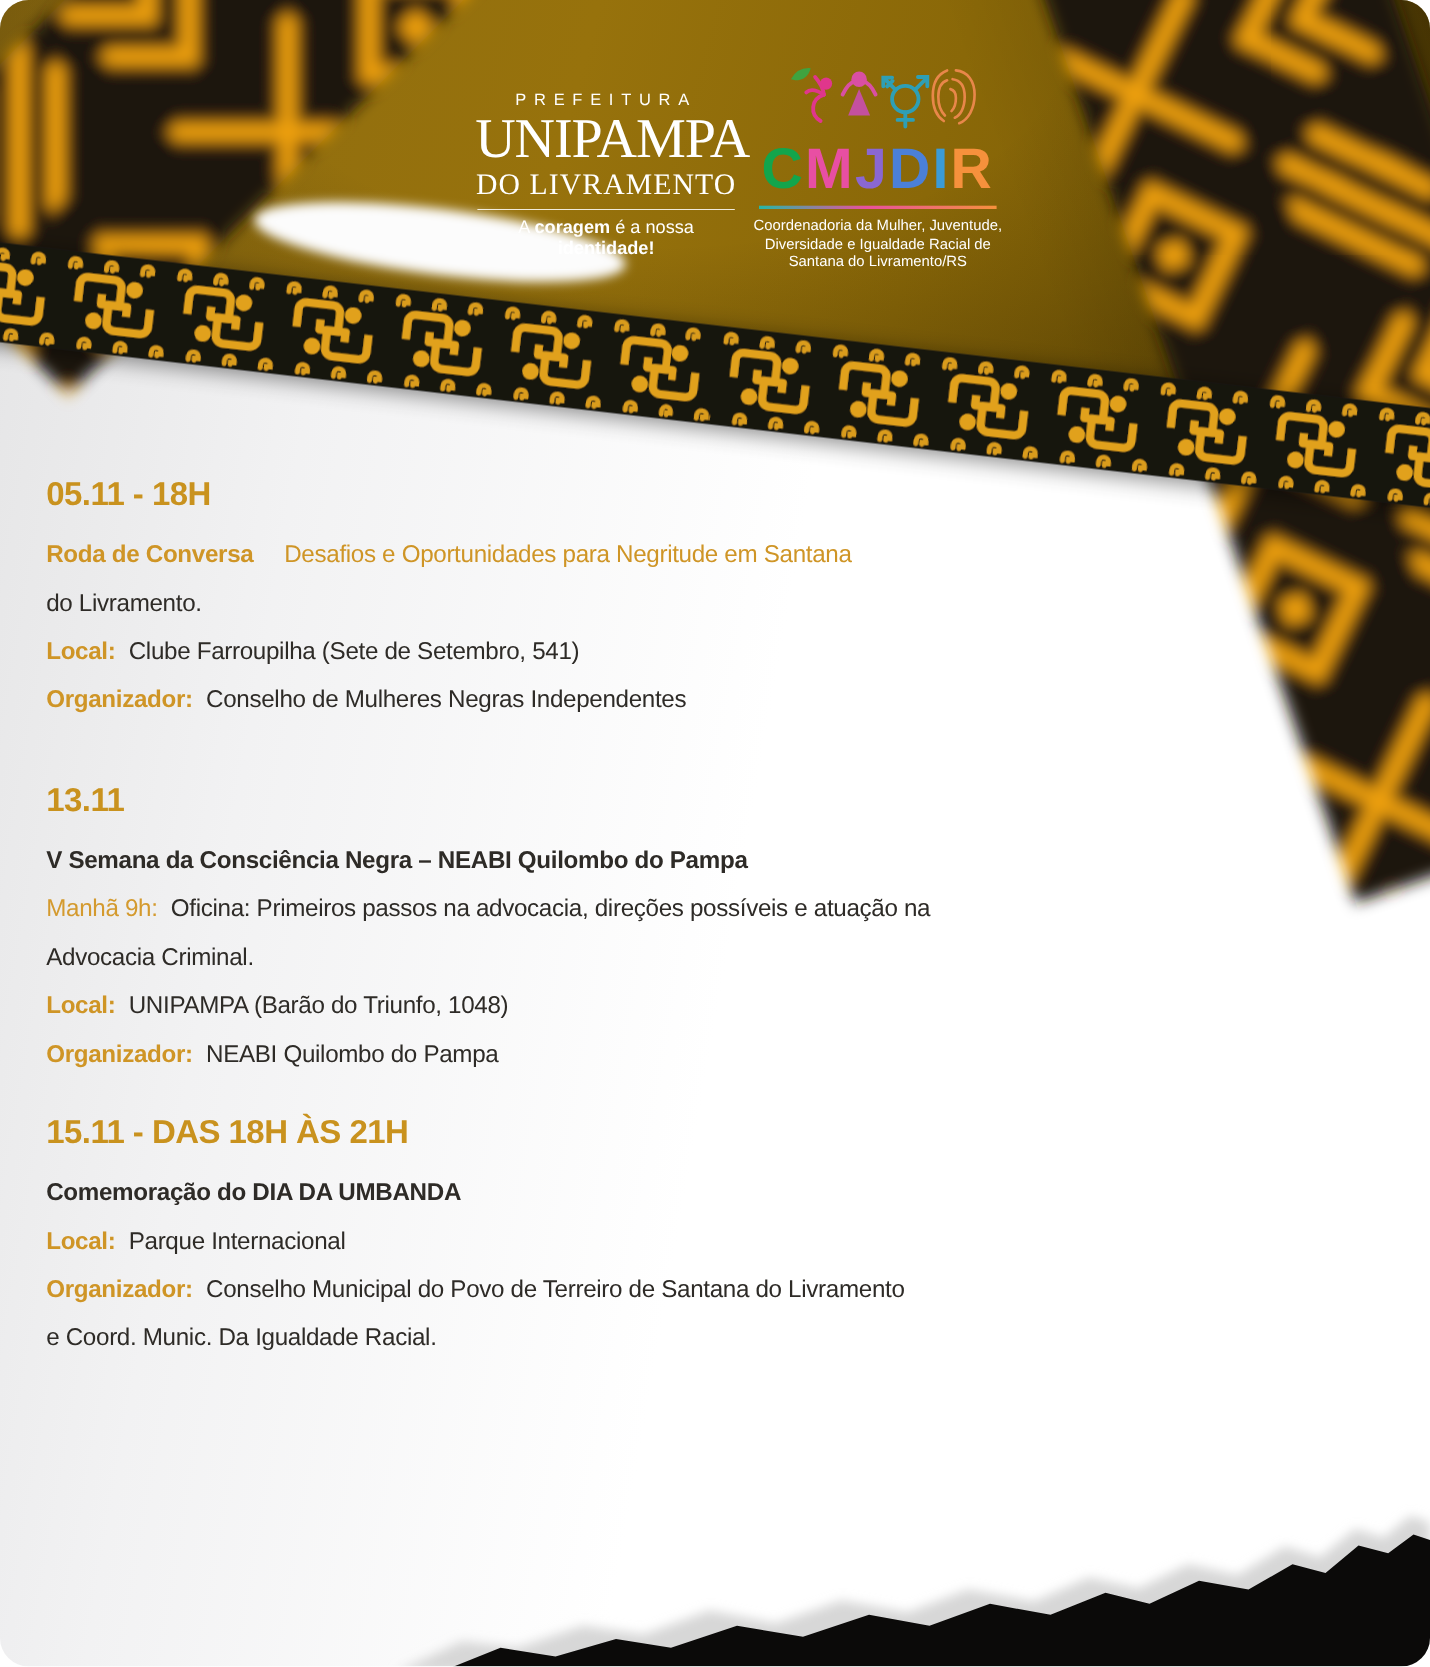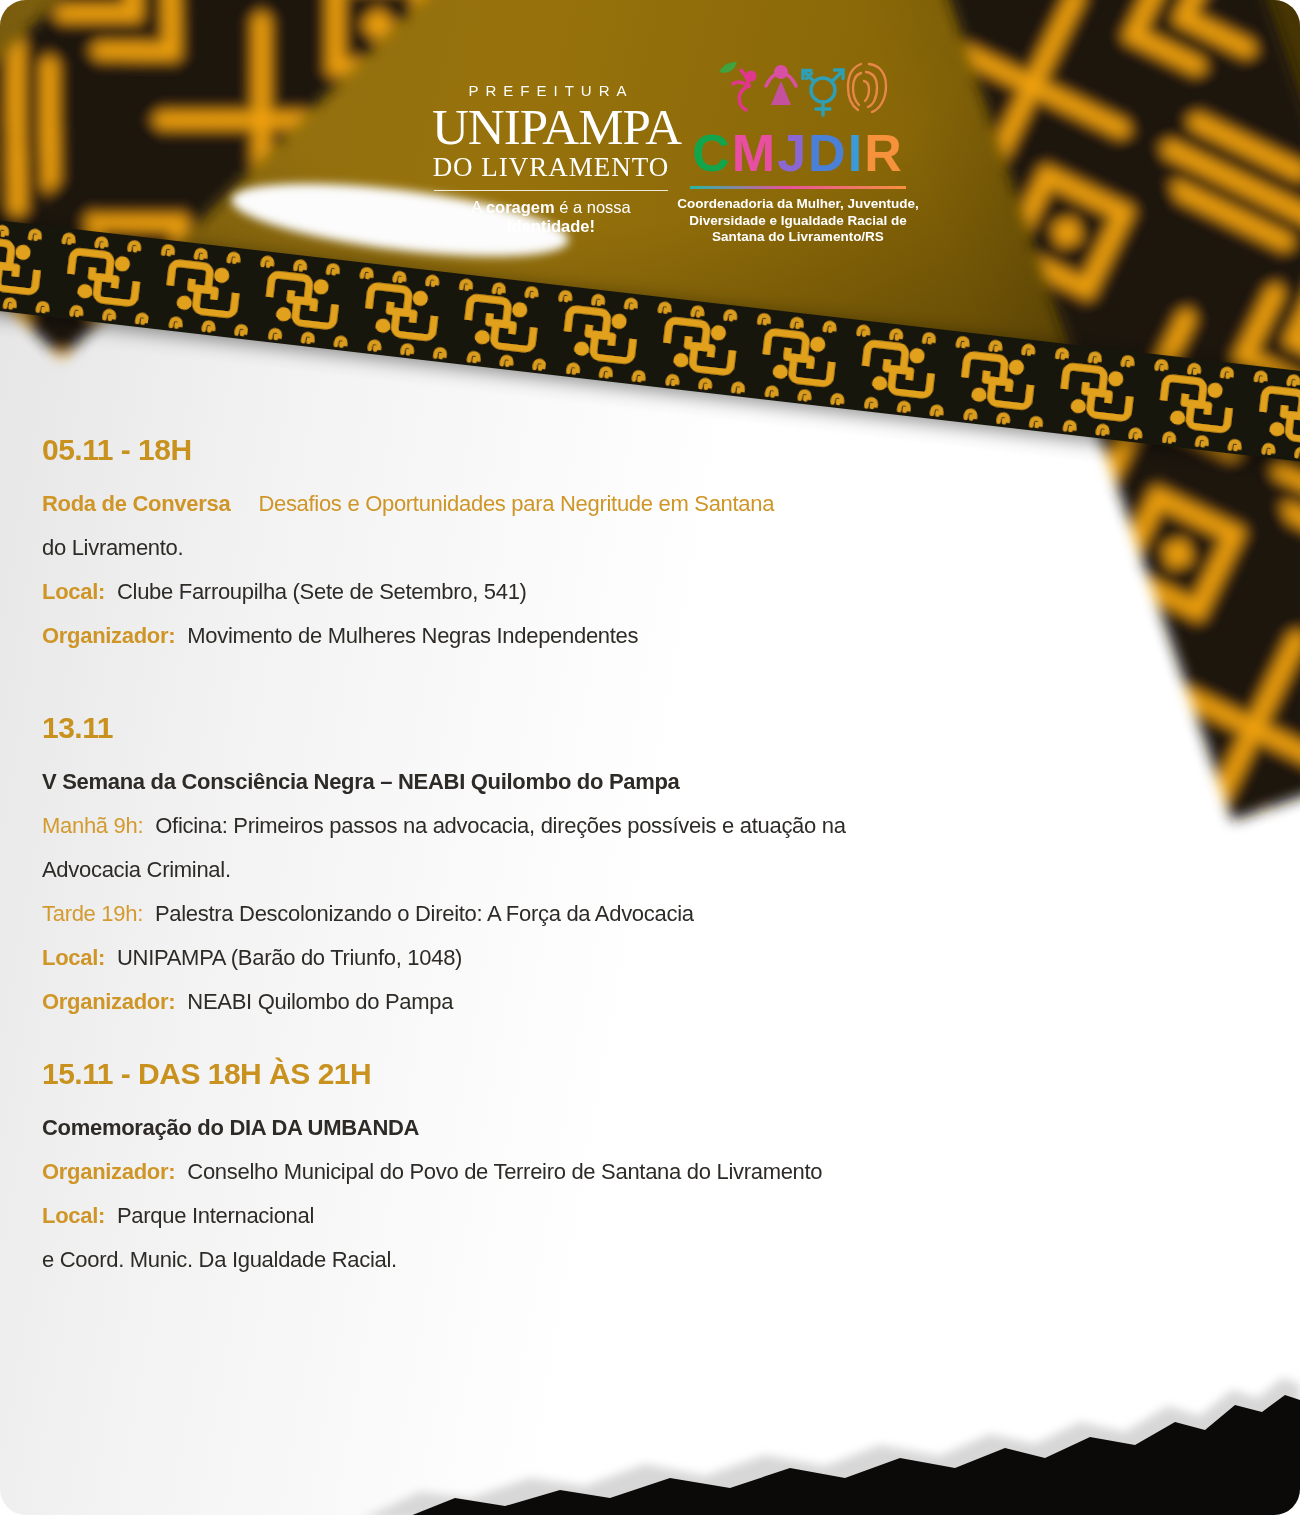--- a/index.html
+++ b/index.html
@@ -21,21 +21,21 @@
   .pref-name{font-family:"Liberation Serif","DejaVu Serif",serif;font-size:51px;line-height:52px;letter-spacing:-1px;margin-top:2px;}
   .pref-name2{font-family:Liberation Serif, serif;font-size:27px;line-height:28px;letter-spacing:1px;}
   .pref-rule{border:none;border-top:1px solid rgba(255,255,255,.85);margin:9px 2px 7px;}
   .pref-tag{font-size:16.5px;}
   .pref-tag b{font-weight:700;}
   
   .cmjdir{position:absolute;left:672px;top:56px;width:252px;text-align:center;}
   .cmjdir-letters{font-size:52px;font-weight:700;letter-spacing:2px;line-height:54px;margin-top:2px;}
   .cmjdir-rule{height:3px;border:none;margin:6px 18px 7px;
     background:linear-gradient(90deg,#27b7a5,#e8519e 45%,#f6913c);}
-  .cmjdir-cap{color:#ffffff;font-size:13.5px;line-height:16.5px;font-weight:700;}
+  .cmjdir-cap{color:#ffffff;font-size:13.5px;line-height:16.5px;font-weight:400;}
   
   .events{position:absolute;left:42px;top:424px;width:1230px;}
   .event h2{margin:0 0 6px;font-size:30px;line-height:52px;font-weight:700;color:#c9921e;letter-spacing:-0.5px;}
   .event p{margin:0;font-size:22px;line-height:44px;letter-spacing:-0.3px;color:#2e2b27;white-space:nowrap;}
   .ev1{margin-bottom:44px;}
   .ev2{margin-bottom:24px;}
   .gold{color:#cf9526;}
   .goldb{color:#cf9526;font-weight:700;}
   .lbl{color:#cf9526;font-weight:700;margin-right:12px;}
   .lbl-light{color:#d49a2e;margin-right:12px;text-align:center;}
@@ -161,35 +161,34 @@
     </div>
   </div>
 
   <div class="events">
 
     <section class="event ev1">
       <h2>05.11 - 18H</h2>
       <p class="line"><span class="goldb ttl-gap">Roda de Conversa</span><span class="gold">Desafios e Oportunidades para Negritude em Santana</span></p>
       <p class="gold">do Livramento.</p>
       <p><span class="lbl">Local:</span><span>Clube Farroupilha (Sete de Setembro, 541)</span></p>
-      <p><span class="lbl">Organizador:</span><span>Movimento de Mulheres Negras Independentes</span></p>
+      <p><span class="lbl">Organizador:</span><span>Conselho de Mulheres Negras Independentes</span></p>
     </section>
 
     <section class="event ev2">
       <h2>13.11</h2>
       <p class="goldb">V Semana da Consciência Negra – NEABI Quilombo do Pampa</p>
       <p><span class="lbl-light">Manhã 9h:</span><span>Oficina: Primeiros passos na advocacia, direções possíveis e atuação na</span></p>
       <p>Advocacia Criminal.</p>
-      <p><span class="lbl-light">Tarde 19h:</span><span>Palestra Descolonizando o Direito: A Força da Advocacia</span></p>
       <p><span class="lbl">Local:</span><span>UNIPAMPA (Barão do Triunfo, 1048)</span></p>
       <p><span class="lbl">Organizador:</span><span>NEABI Quilombo do Pampa</span></p>
     </section>
 
     <section class="event ev3">
       <h2>15.11 - DAS 18H ÀS 21H</h2>
       <p class="goldb">Comemoração do DIA DA UMBANDA</p>
+      <p><span class="lbl">Local:</span><span>Parque Internacional</span></p>
       <p><span class="lbl">Organizador:</span><span>Conselho Municipal do Povo de Terreiro de Santana do Livramento</span></p>
-      <p><span class="lbl">Local:</span><span>Parque Internacional</span></p>
       <p>e Coord. Munic. Da Igualdade Racial.</p>
     </section>
 
   </div>
 </div>
 
 </body></html>

